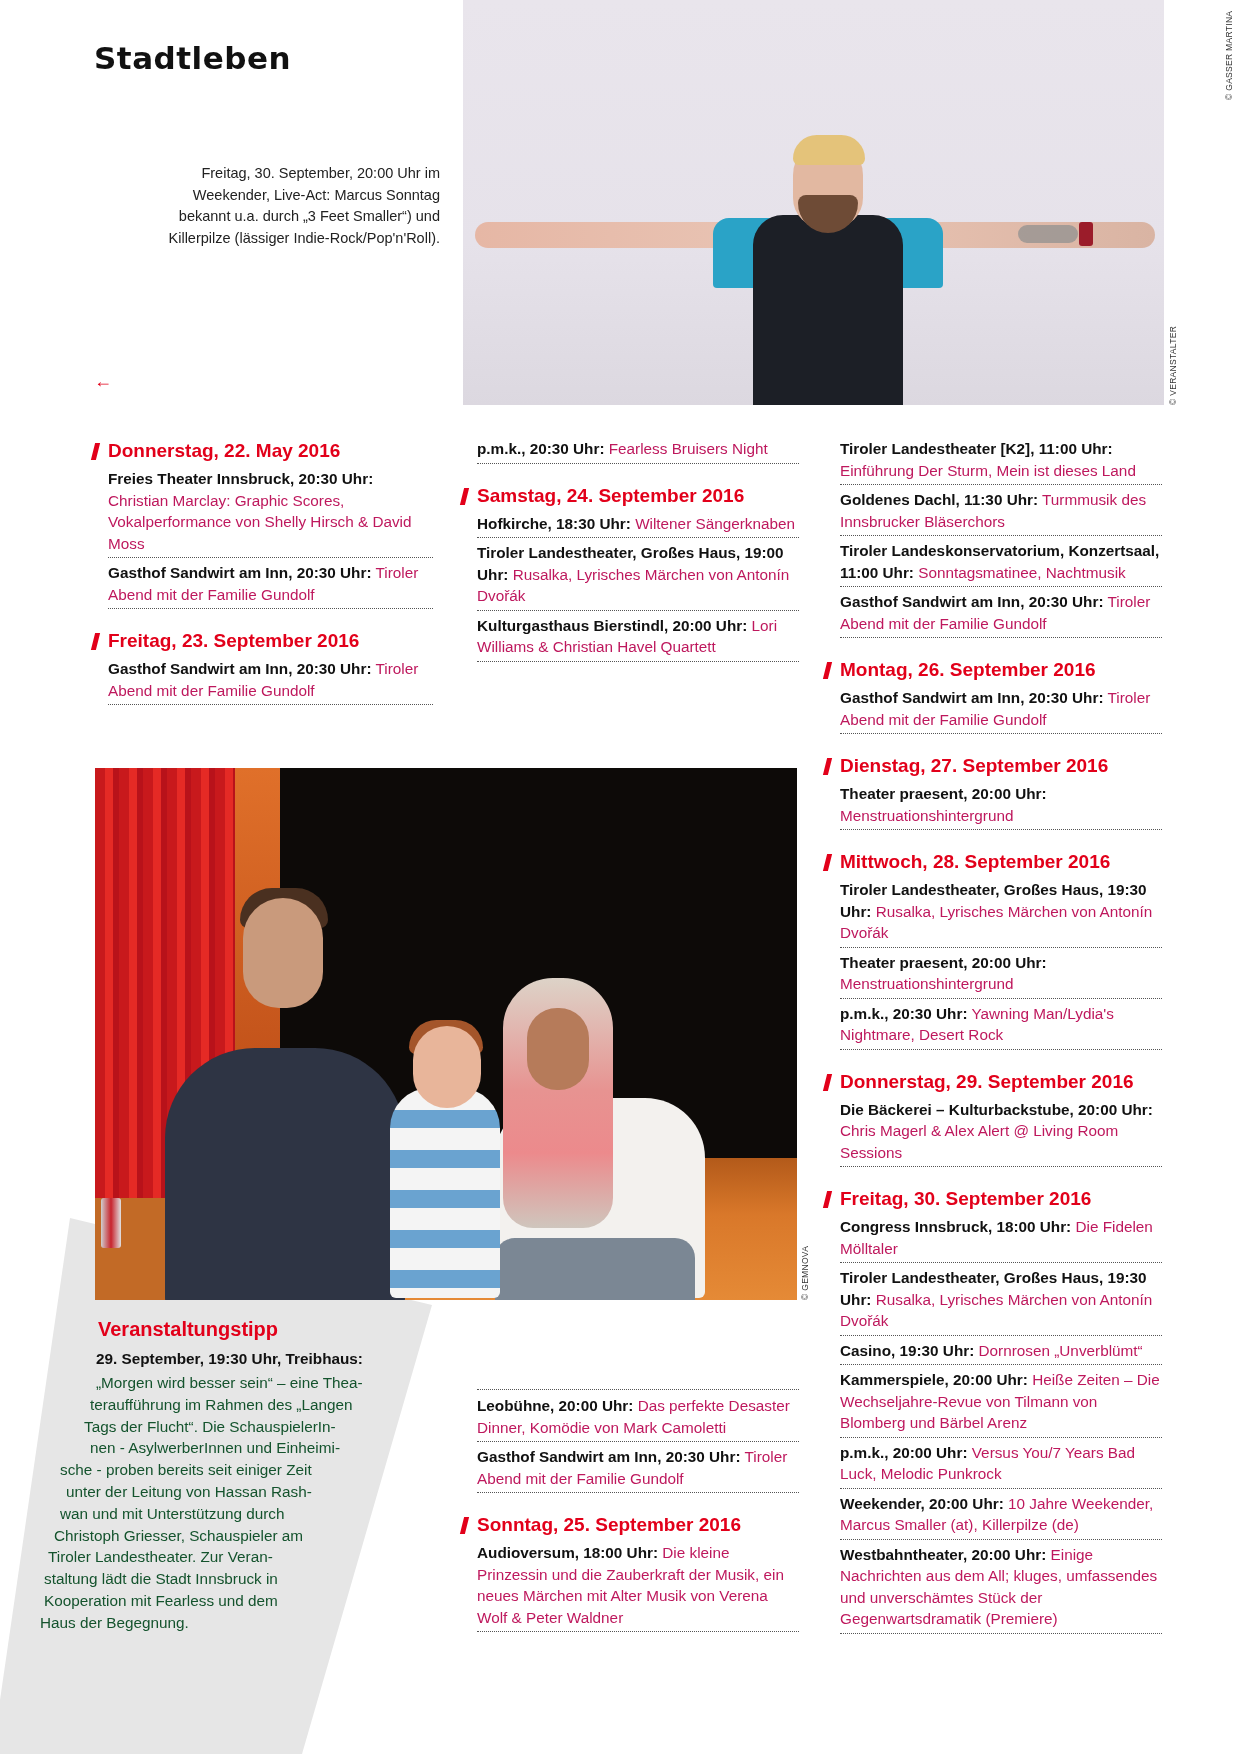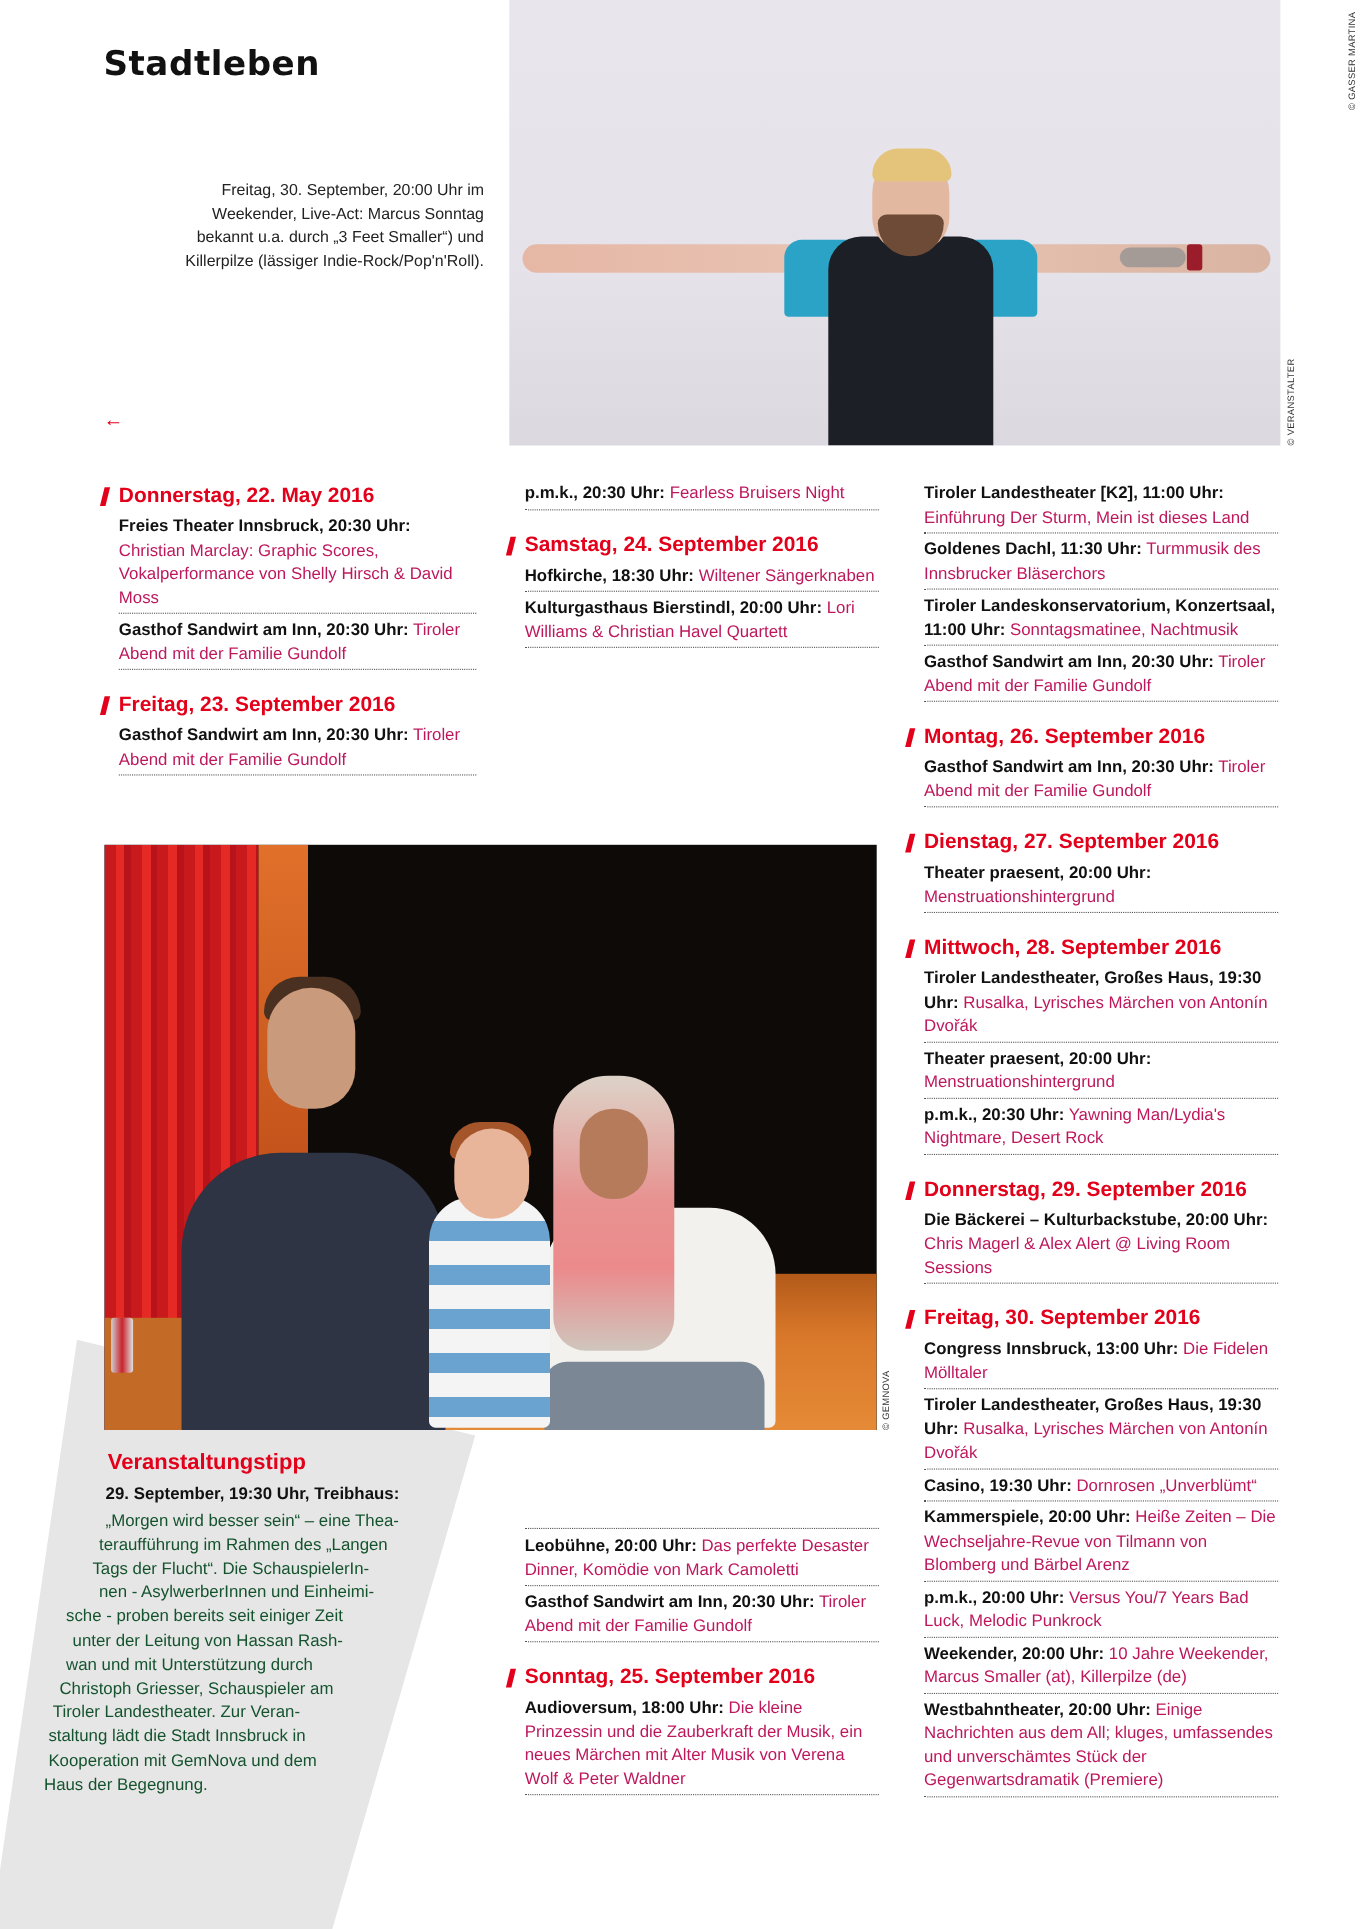--- a/index.html
+++ b/index.html
@@ -108,20 +108,21 @@
     </div>
   </div>
 
 <div class="col col-2" id="col2">
     <div>
       <div class="event"><b>p.m.k., 20:30 Uhr:</b> <span class="desc">Fearless Bruisers Night</span></div>
     </div>
     <div class="day">
       <div class="day-heading"><span class="slash"></span><span>Samstag, 24. September 2016</span></div>
       <div class="event"><b>Hofkirche, 18:30 Uhr:</b> <span class="desc">Wiltener Sängerknaben</span></div>
+      <div class="event"><b>Tiroler Landestheater, Großes Haus, 19:00 Uhr:</b> <span class="desc">Rusalka, Lyrisches Märchen von Antonín Dvořák</span></div>
       <div class="event"><b>Kulturgasthaus Bierstindl, 20:00 Uhr:</b> <span class="desc">Lori Williams &amp; Christian Havel Quartett</span></div>
     </div>
   </div>
 
 <div class="col col-2b" id="col2b">
     <div class="rule-top">
       <div class="event"><b>Leobühne, 20:00 Uhr:</b> <span class="desc">Das perfekte Desaster Dinner, Komödie von Mark Camoletti</span></div>
       <div class="event"><b>Gasthof Sandwirt am Inn, 20:30 Uhr:</b> <span class="desc">Tiroler Abend mit der Familie Gundolf</span></div>
     </div>
     <div class="day">
@@ -150,21 +151,21 @@
       <div class="event"><b>Tiroler Landestheater, Großes Haus, 19:30 Uhr:</b> <span class="desc">Rusalka, Lyrisches Märchen von Antonín Dvořák</span></div>
       <div class="event"><b>Theater praesent, 20:00 Uhr:</b> <span class="desc">Menstruationshintergrund</span></div>
       <div class="event"><b>p.m.k., 20:30 Uhr:</b> <span class="desc">Yawning Man/Lydia's Nightmare, Desert Rock</span></div>
     </div>
     <div class="day">
       <div class="day-heading"><span class="slash"></span><span>Donnerstag, 29. September 2016</span></div>
       <div class="event"><b>Die Bäckerei – Kulturbackstube, 20:00 Uhr:</b> <span class="desc">Chris Magerl &amp; Alex Alert @ Living Room Sessions</span></div>
     </div>
     <div class="day">
       <div class="day-heading"><span class="slash"></span><span>Freitag, 30. September 2016</span></div>
-      <div class="event"><b>Congress Innsbruck, 13:00 Uhr:</b> <span class="desc">Die Fidelen Mölltaler</span></div>
+      <div class="event"><b>Congress Innsbruck, 18:00 Uhr:</b> <span class="desc">Die Fidelen Mölltaler</span></div>
       <div class="event"><b>Tiroler Landestheater, Großes Haus, 19:30 Uhr:</b> <span class="desc">Rusalka, Lyrisches Märchen von Antonín Dvořák</span></div>
       <div class="event"><b>Casino, 19:30 Uhr:</b> <span class="desc">Dornrosen „Unverblümt“</span></div>
       <div class="event"><b>Kammerspiele, 20:00 Uhr:</b> <span class="desc">Heiße Zeiten – Die Wechseljahre-Revue von Tilmann von Blomberg und Bärbel Arenz</span></div>
       <div class="event"><b>p.m.k., 20:00 Uhr:</b> <span class="desc">Versus You/7 Years Bad Luck, Melodic Punkrock</span></div>
       <div class="event"><b>Weekender, 20:00 Uhr:</b> <span class="desc">10 Jahre Weekender, Marcus Smaller (at), Killerpilze (de)</span></div>
       <div class="event"><b>Westbahntheater, 20:00 Uhr:</b> <span class="desc">Einige Nachrichten aus dem All; kluges, umfassendes und unverschämtes Stück der Gegenwartsdramatik (Premiere)</span></div>
     </div>
   </div>
 
 <div class="photo photo-2">
@@ -193,16 +194,16 @@
       <div class="tip-line" style="top: 62px; left: 96px;">„Morgen wird besser sein“ – eine Thea-</div>
       <div class="tip-line" style="top: 83.8px; left: 90px;">teraufführung im Rahmen des „Langen</div>
       <div class="tip-line" style="top: 105.6px; left: 84px; text-align: center;">Tags der Flucht“. Die SchauspielerIn-</div>
       <div class="tip-line" style="top: 127.4px; left: 90px;">nen - AsylwerberInnen und Einheimi-</div>
       <div class="tip-line" style="top: 149.2px; left: 60px;">sche - proben bereits seit einiger Zeit</div>
       <div class="tip-line" style="top: 171px; left: 66px;">unter der Leitung von Hassan Rash-</div>
       <div class="tip-line" style="top: 192.8px; left: 60px;">wan und mit Unterstützung durch</div>
       <div class="tip-line" style="top: 214.6px; left: 54px;">Christoph Griesser, Schauspieler am</div>
       <div class="tip-line" style="top: 236.4px; left: 48px;">Tiroler Landestheater. Zur Veran-</div>
       <div class="tip-line" style="top: 258.2px; left: 44px;">staltung lädt die Stadt Innsbruck in</div>
-      <div class="tip-line" style="top: 280px; left: 44px;">Kooperation mit GemNova und dem</div>
+      <div class="tip-line" style="top: 280px; left: 44px;">Kooperation mit Fearless und dem</div>
       <div class="tip-line" style="top: 301.8px; left: 40px;">Haus der Begegnung.</div>
     </div>
 </div>
 
 </body></html>

